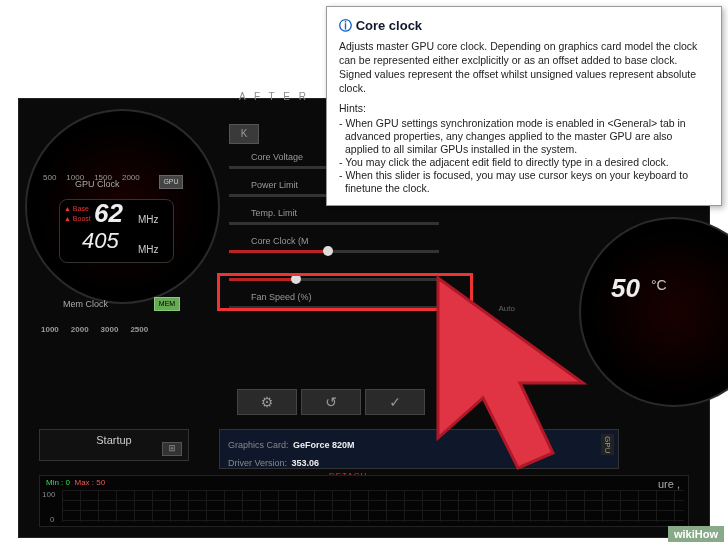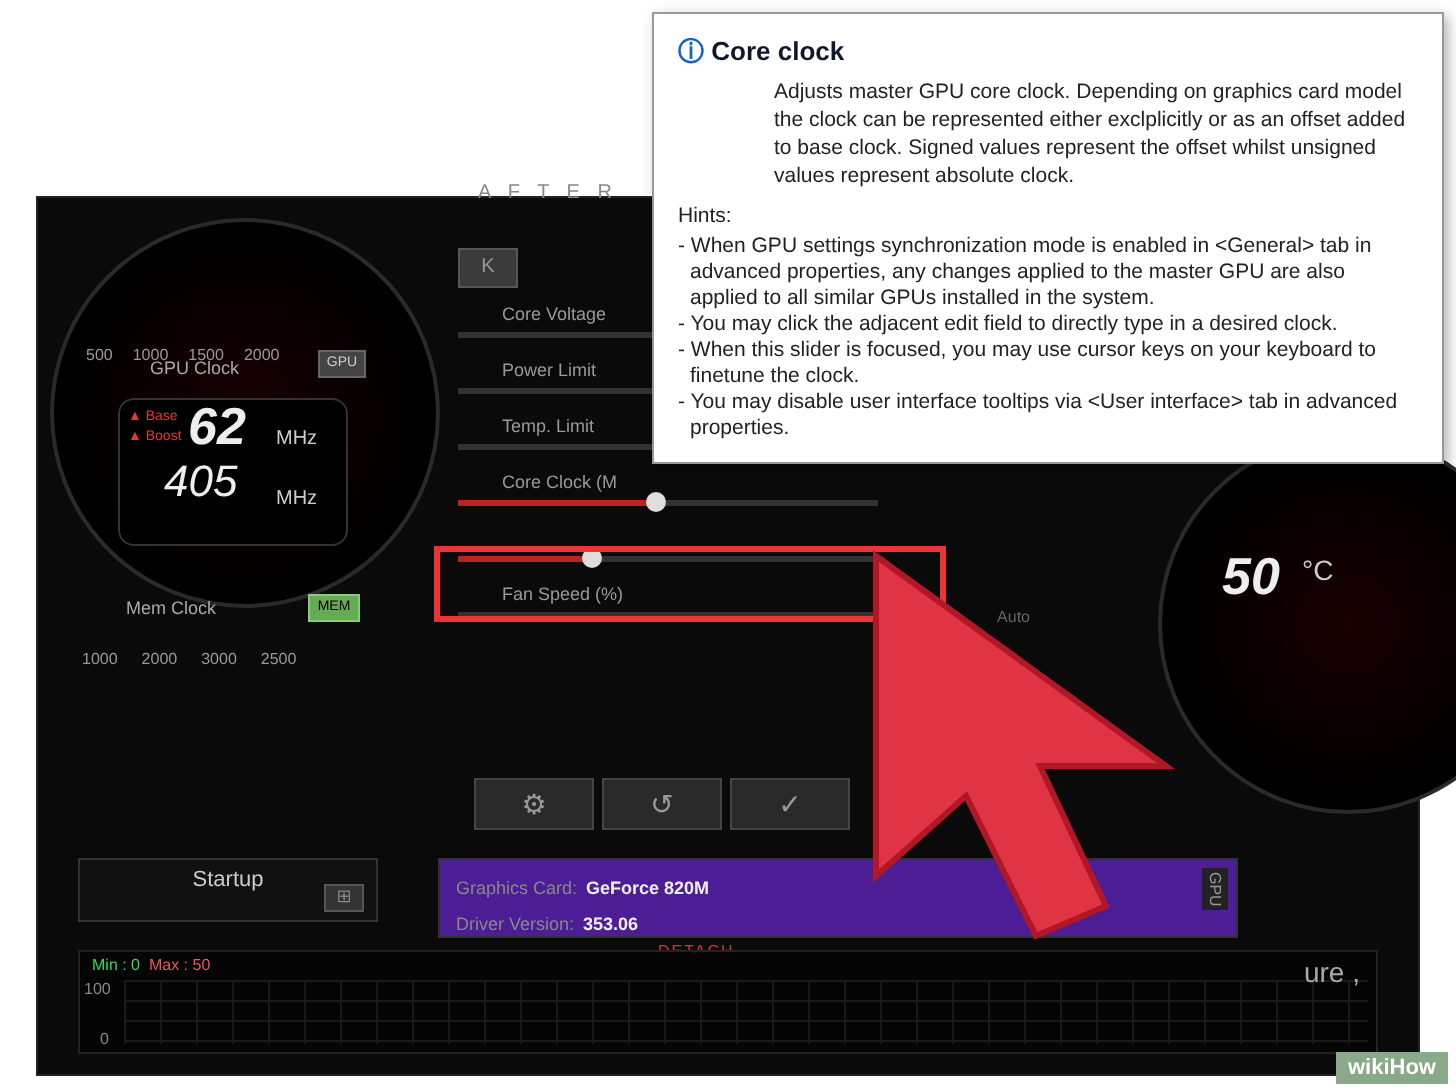--- a/index.html
+++ b/index.html
@@ -26,31 +26,31 @@
   width: 195px; height: 195px;
   border-radius: 50%;
   background: radial-gradient(circle, #1a0000 0%, #000 65%);
   border: 2px solid #2a2a2a;
 }
 .gauge-ticks-top { position:absolute; left:16px; top:62px; color:#999; font-size:8px; }
 .gauge-ticks-top span { margin-right: 10px; }
 .gauge-label-gpu { position:absolute; left:56px; top:80px; color:#aaa; font-size:9px; }
 .gauge-gpu-btn { position:absolute; left:140px; top:76px; width:24px; height:14px; background:#444; border:1px solid #666; font-size:7px; color:#ccc; text-align:center; line-height:12px;}
 .gauge-center {
-  position:absolute; left:40px; top:100px; width:115px; height:74px;
+  position:absolute; left:40px; top:100px; width:115px; height:64px;
   background:#000; border-radius:8px; border:1px solid #333;
 }
 .gauge-base-boost { position:absolute; left:4px; top:4px; font-size:7px; color:#e33; line-height:10px; }
 .gauge-val1 { position:absolute; left:34px; top:-2px; color:#eee; font-size:26px; font-weight:bold; font-style:italic; }
 .gauge-val1-unit { position:absolute; left:78px; top:14px; color:#ccc; font-size:10px; }
 .gauge-val2 { position:absolute; left:22px; top:28px; color:#eee; font-size:22px; font-weight:normal; font-style:italic; }
 .gauge-val2-unit { position:absolute; left:78px; top:44px; color:#ccc; font-size:10px; }
 .mem-clock-lbl { position:absolute; left:44px; top:200px; color:#aaa; font-size:9px; }
 .mem-btn { position:absolute; left:135px; top:198px; width:26px; height:14px; background:#6a5; border:1px solid #8c7; font-size:7px; color:#000; text-align:center; line-height:12px;}
-.gauge-ticks-bot { position:absolute; left:22px; top:226px; color:#999; font-size:8px; }
+.gauge-ticks-bot { position:absolute; left:22px; top:226px; color:#999; font-size:8px;font-weight:bold; }
 .gauge-ticks-bot span { margin-right:12px; }
 
 
 .gauge-right {
   position:absolute; right:-60px; top:118px;
   width:190px; height:190px; border-radius:50%;
   background: radial-gradient(circle,#1a0000 0%,#000 65%);
   border:2px solid #2a2a2a;
 }
 .temp-val { position:absolute; left:30px; top:54px; color:#eee; font-size:26px; font-weight:bold; font-style:italic; }
@@ -74,49 +74,49 @@
 
 .action-row { position:absolute; left:218px; top:290px; display:flex; gap:4px; }
 .action-btn { width:60px; height:26px; background:#2a2a2a; border:1px solid #444; color:#999; font-size:14px; text-align:center; line-height:24px; }
 
 
 .startup-box { position:absolute; left:20px; top:330px; width:150px; height:32px; border:1px solid #333; background:#111; }
 .startup-lbl { color:#ccc; font-size:11px; text-align:center; padding-top:4px; }
 .win-icon { position:absolute; right:6px; bottom:4px; width:20px; height:14px; background:#333; border:1px solid #555; color:#888; font-size:9px; text-align:center; }
 .version-lbl { position:absolute; left:26px; top:380px; color:#eee; font-size:11px; font-weight:bold; }
 
-.info-row { position:absolute; left:200px; top:330px; width:400px; height:40px; border:1px solid #333; background:#4c1d95; padding:4px 8px; }
+.info-row { position:absolute; left:200px; top:330px; width:400px; height:40px; border:1px solid #333; background:#0f172a; padding:4px 8px; }
 .info-row .lbl { color:#888; font-size:9px; }
 .info-row .val { color:#eee; font-size:9px; font-weight:bold; }
 .gpu-badge { position:absolute; right:4px; top:4px; writing-mode:vertical-rl; font-size:8px; color:#999; background:#222; padding:2px; }
 .detach-lbl { position:absolute; left:310px; top:372px; color:#d33; font-size:8px; letter-spacing:1px; }
 
 
 .graph-strip { position:absolute; left:20px; bottom:10px; right:20px; height:52px; background:#050505; border:1px solid #222; }
 .graph-label { position:absolute; left:6px; top:2px; font-size:8px; }
 .graph-min { color:#3d5; }
 .graph-max { color:#e55; }
 .graph-y100 { position:absolute; left:2px; top:14px; color:#888; font-size:8px; }
 .graph-y0 { position:absolute; left:10px; bottom:2px; color:#888; font-size:8px; }
 .graph-grid { position:absolute; left:22px; right:4px; top:14px; bottom:4px; background:
   repeating-linear-gradient(to right, #1a1a1a 0, #1a1a1a 1px, transparent 1px, transparent 18px),
   repeating-linear-gradient(to bottom, #1a1a1a 0, #1a1a1a 1px, transparent 1px, transparent 10px);
 }
-.graph-right-txt { position:absolute; right:8px; top:2px; color:#aaa; font-size:14px; }
+.graph-right-txt { position:absolute; right:8px; top:2px; color:#aaa; font-size:11px; }
 
 
 .tooltip {
   position:absolute; left:326px; top:6px; width:396px;
   background:#fff; border:1px solid #999; padding:10px 12px;
   box-shadow:2px 2px 6px rgba(0,0,0,.3);
 }
 .tooltip-title { color:#0f172a; font-size:13px; font-weight:bold; margin-bottom:4px; }
 .tooltip-title::before { content:"ⓘ "; color:#1560c0; }
 .tooltip-body { color:#222; font-size:10.5px; line-height:14px; }
-.tooltip-body p { margin-bottom:6px;margin-left:48px; }
+.tooltip-body p { margin-bottom:6px; }
 .tooltip-hints-hdr { font-size:10.5px; margin-top:4px; margin-bottom:2px; color:#222; }
 .tooltip-hints li { font-size:10.5px; line-height:13px; list-style:none; text-indent:-6px; padding-left:6px; color:#222; }
 .tooltip-hints li::before { content:"- "; }
 
 
 .big-cursor {
   position:absolute; left:428px; top:268px; pointer-events:none;
 }
 
 
@@ -232,21 +232,20 @@
 
 <div class="tooltip">
   <div class="tooltip-title">Core clock</div>
   <div class="tooltip-body">
     <p>Adjusts master GPU core clock. Depending on graphics card model the clock can be represented either exclplicitly or as an offset added to base clock. Signed values represent the offset whilst unsigned values represent absolute clock.</p>
     <div class="tooltip-hints-hdr">Hints:</div>
     <ul class="tooltip-hints">
       <li>When GPU settings synchronization mode is enabled in &lt;General&gt; tab in advanced properties, any changes applied to the master GPU are also applied to all similar GPUs installed in the system.</li>
       <li>You may click the adjacent edit field to directly type in a desired clock.</li>
       <li>When this slider is focused, you may use cursor keys on your keyboard to finetune the clock.</li>
-      <li>You may disable user interface tooltips via &lt;User interface&gt; tab in advanced properties.</li>
     </ul>
   </div>
 </div>
 
 <svg class="big-cursor" width="230" height="230" viewBox="0 0 230 230">
   <path d="M 10 10 L 10 170 L 55 130 L 90 200 L 125 185 L 92 115 L 155 115 Z" fill="#e03344" stroke="#b01828" stroke-width="3"></path>
 </svg>
 
 <div class="watermark">wikiHow</div>
 

